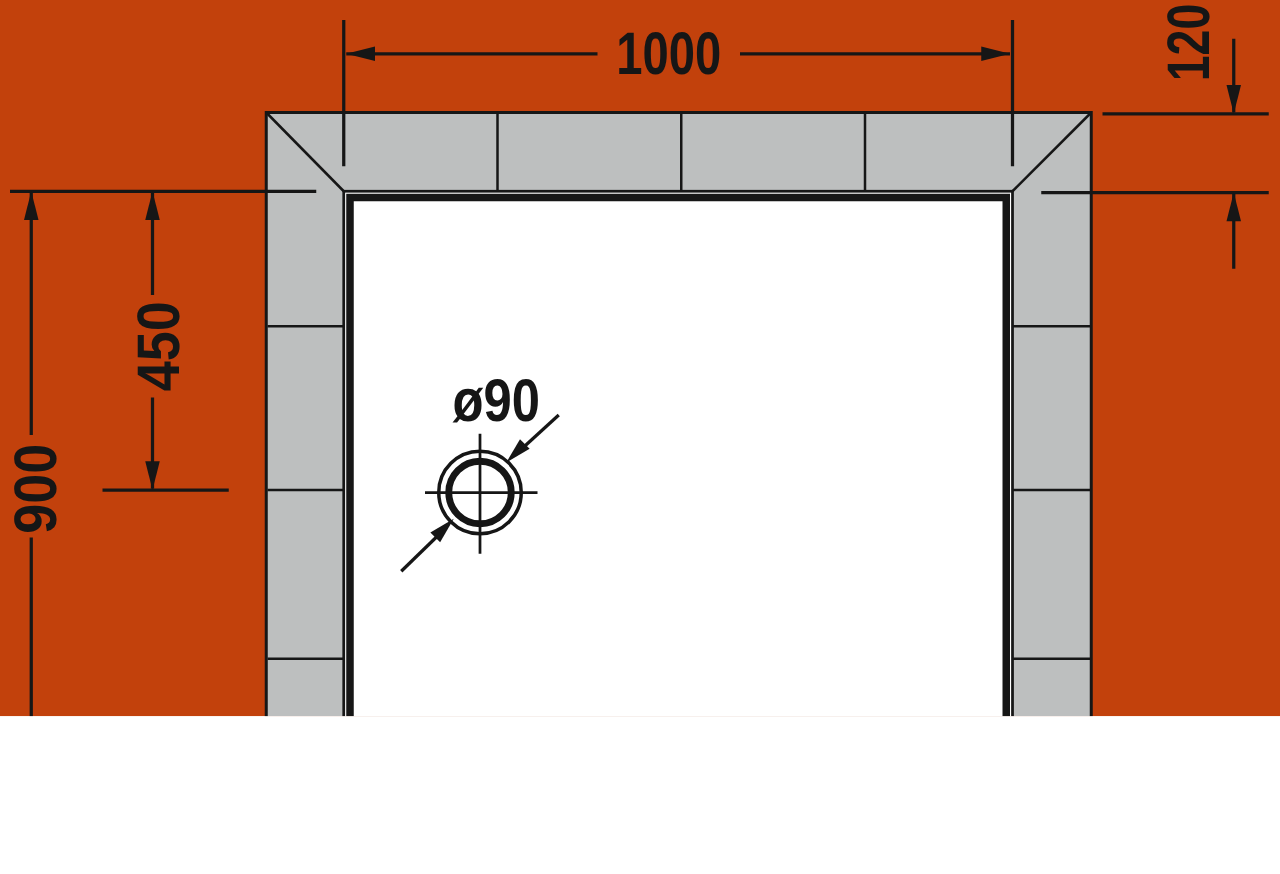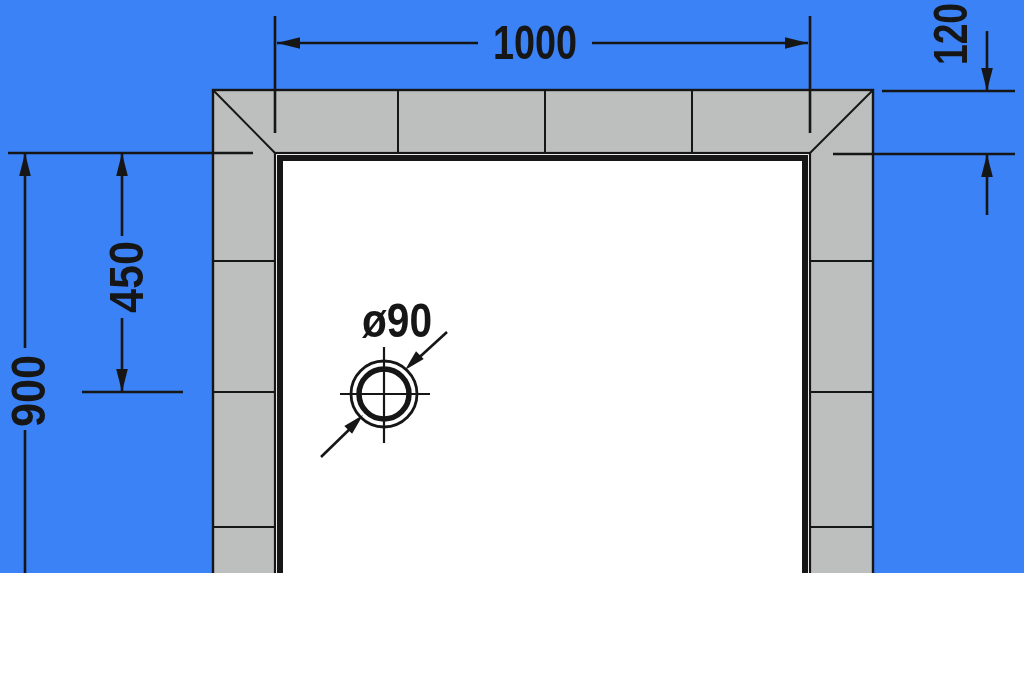--- a/index.html
+++ b/index.html
@@ -1,16 +1,16 @@
 <!DOCTYPE html>
 <html><head>
 <meta charset="utf-8">
 <style>
   html, body { margin: 0; padding: 0; background: #ffffff; }
-  .stage { width: 1024px; height: 573px; position: relative; background: #3b82f6; overflow: hidden; }
+  .stage { width: 1024px; height: 573px; position: relative; background: #c2410c; overflow: hidden; }
   svg { display: block; }
   .dim-text {
     font-family: "Liberation Sans", "DejaVu Sans", sans-serif;
     font-weight: 700;
     font-size: 48px;
     stroke: none;
   }
 </style>
 </head>
 <body>

